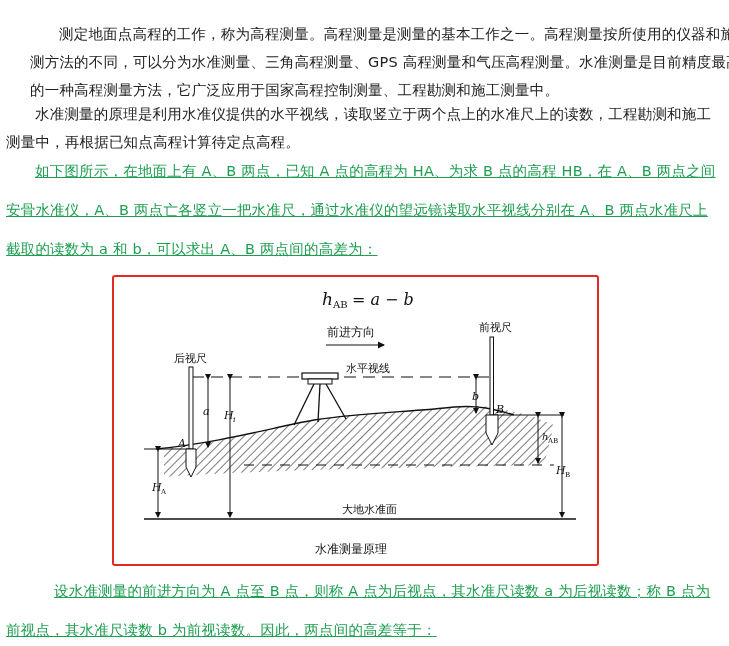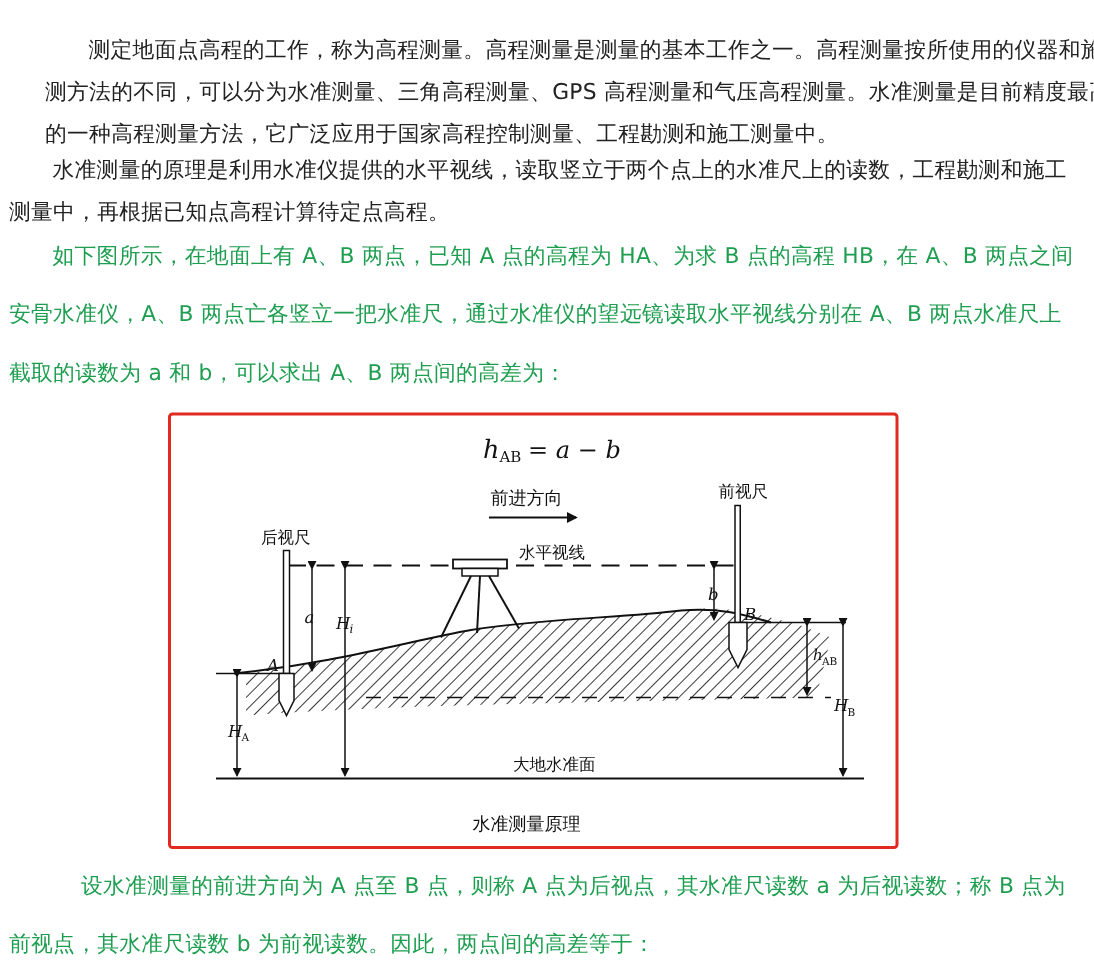--- a/index.html
+++ b/index.html
@@ -1,20 +1,20 @@
 <!DOCTYPE html>
 <html><head>
 <meta charset="utf-8">
 <style>
   html, body { margin: 0; padding: 0; background: #ffffff; }
   body { width: 729px; height: 646px; position: relative; overflow: hidden;
          font-family: "DejaVu Sans", "Liberation Sans", sans-serif; }
   .p { position: absolute; left: 6px; width: 716px; margin: 0; font-size: 14.5px; letter-spacing: 0.2px; }
   .dark { color: #222222; line-height: 28px; }
-  .green { color: #1e9e50; line-height: 39px; }
+  .green { color: #1e9e50; line-height: 39px; text-decoration: underline; }
   .indent { text-indent: 29px; }
   .fig { position: absolute; left: 112px; top: 275px; width: 483px; height: 287px;
          border: 2.5px solid #e22a22; border-radius: 3px; background: #fff; }
   .fig svg { position: absolute; left: 0; top: 0; }
   .lbl { font-family: "DejaVu Serif", "Liberation Serif", serif; fill: #111; }
 </style>
 </head>
 <body>
 
 <p class="p dark indent" style="top:20px;margin-left:24px;">测定地面点高程的工作，称为高程测量。高程测量是测量的基本工作之一。高程测量按所使用的仪器和施测方法的不同，可以分为水准测量、三角高程测量、GPS 高程测量和气压高程测量。水准测量是目前精度最高的一种高程测量方法，它广泛应用于国家高程控制测量、工程勘测和施工测量中。</p>

